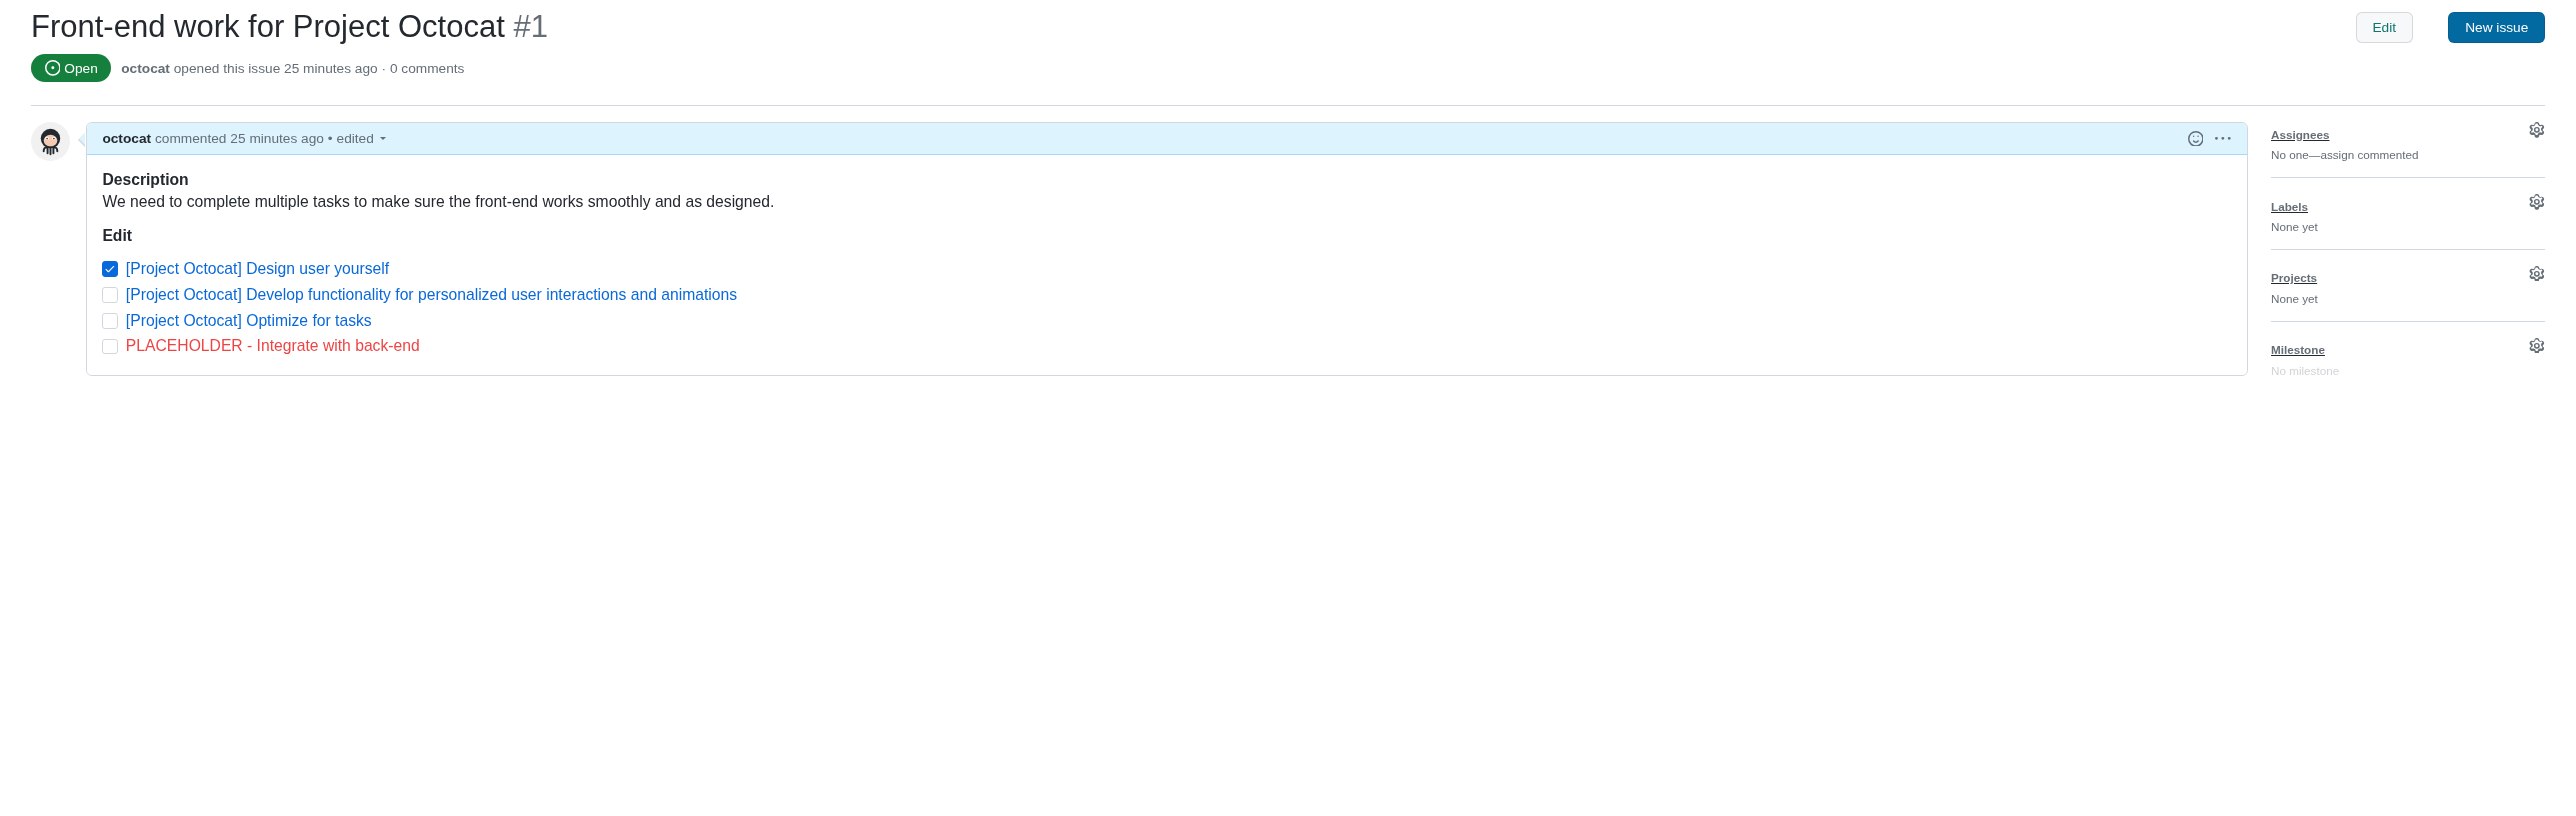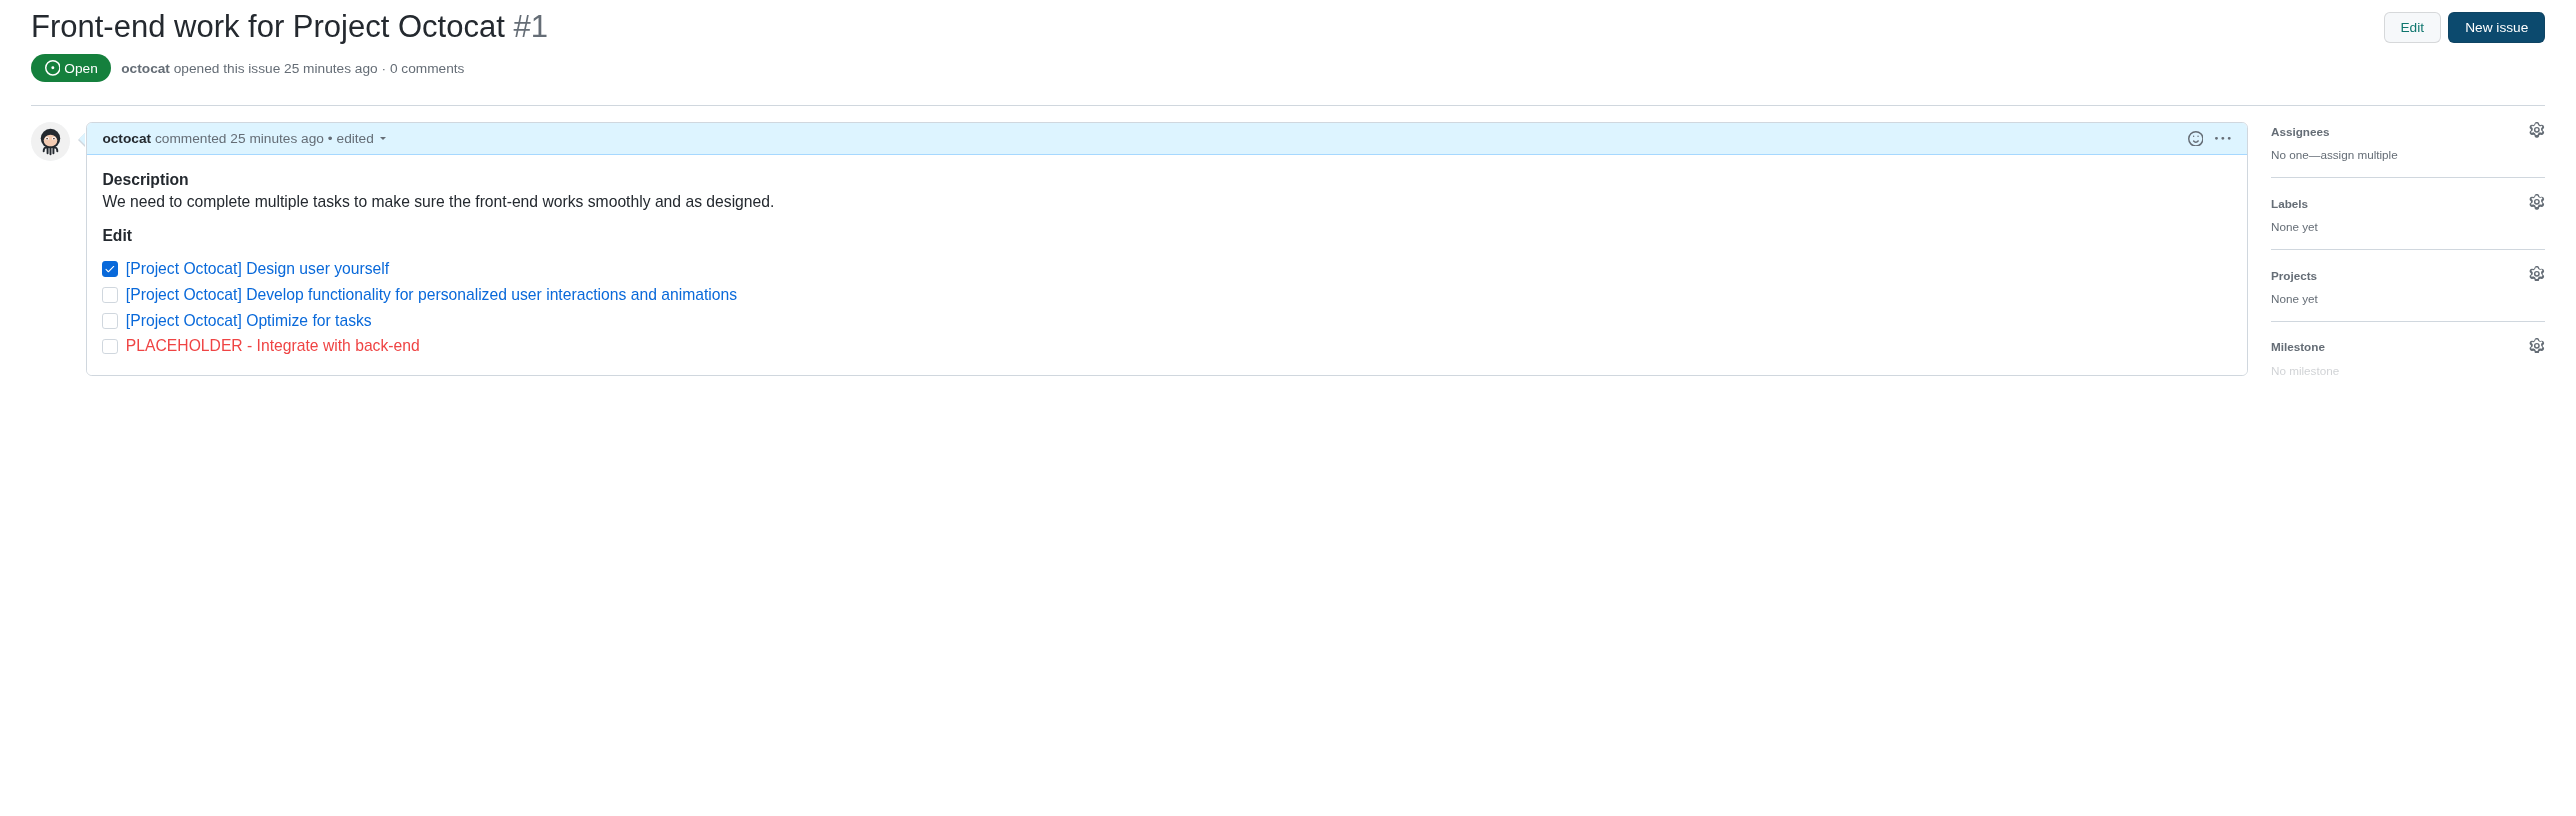--- a/index.html
+++ b/index.html
@@ -42,23 +42,24 @@
       line-height: 19.6px;
       border-radius: 5.9px;
       cursor: pointer;
       border: 1px solid rgba(31,35,40,0.15);
     }
     .btn-default {
       background: #f6f8fa;
       color: #0f766e;
     }
     .btn-primary {
-      background: #0c4a6e;
+      background: #0369a1;
       color: #fff;
       border-color: rgba(31,35,40,0.15);
+      margin-left: 28px;
     }
     .meta-row {
       display: flex;
       align-items: center;
       margin-bottom: 15.7px;
       padding-bottom: 7.8px;
     }
     .state-badge {
       display: inline-flex;
       align-items: center;
@@ -218,22 +219,23 @@
       flex-shrink: 0;
     }
     .sidebar-section {
       padding-bottom: 15.7px;
       margin-bottom: 15.7px;
       border-bottom: 1px solid #d0d7de;
     }
     .sidebar-header {
       display: flex;
       justify-content: space-between;
-      align-items: center;
+      align-items: flex-end;
       margin-bottom: 7.8px;
+      text-decoration: underline;
     }
     .sidebar-title {
       font-size: 11.7px;
       font-weight: 600;
       color: #656d76;
     }
     .sidebar-value {
       font-size: 11.7px;
       color: #656d76;
     }
@@ -365,21 +367,21 @@
     <div class="sidebar-section">
       <div class="sidebar-header">
         <span class="sidebar-title">Assignees</span>
         <span class="gear-icon">
           <svg width="15.7" height="15.7" viewBox="0 0 16 16" fill="currentColor">
               <path d="M8 0a8.2 8.2 0 0 1 .701.031C9.444.095 9.99.645 10.16 1.29l.288 1.107c.018.066.079.158.212.224.231.114.454.243.668.386.123.082.233.09.299.071l1.103-.303c.644-.176 1.392.021 1.82.63.27.385.506.792.704 1.218.315.675.111 1.422-.364 1.891l-.814.806c-.049.048-.098.147-.088.294.016.257.016.515 0 .772-.01.147.038.246.088.294l.814.806c.475.469.679 1.216.364 1.891a7.977 7.977 0 0 1-.704 1.217c-.428.61-1.176.807-1.82.63l-1.102-.302c-.067-.019-.177-.011-.3.071a5.909 5.909 0 0 1-.668.386c-.133.066-.194.158-.211.224l-.29 1.106c-.168.646-.715 1.196-1.458 1.26a8.006 8.006 0 0 1-1.402 0c-.743-.064-1.289-.614-1.458-1.26l-.289-1.106c-.018-.066-.079-.158-.212-.224a5.738 5.738 0 0 1-.668-.386c-.123-.082-.233-.09-.299-.071l-1.103.303c-.644.176-1.392-.021-1.82-.63a8.12 8.12 0 0 1-.704-1.218c-.315-.675-.111-1.422.363-1.891l.815-.806c.05-.48.098-.147.088-.294a6.214 6.214 0 0 1 0-.772c.01-.147-.038-.246-.088-.294l-.815-.806C.635 6.045.431 5.298.746 4.623a7.92 7.92 0 0 1 .704-1.217c.428-.61 1.176-.807 1.82-.63l1.102.302c.067.019.177.011.3-.071.214-.143.437-.272.668-.386.133-.66.194-.158.211-.224l.29-1.106C6.009.645 6.556.095 7.299.03 7.53.01 7.764 0 8 0Zm-.571 1.525c-.36.002-.61.006-.7.015l-.287 1.104c-.133.509-.496.864-.864 1.046a4.5 4.5 0 0 0-.489.283c-.348.23-.826.379-1.333.24L3.284 3.91a.192.192 0 0 0-.23.046 6.47 6.47 0 0 0-.56.969c-.6.013-.3.067.055.154l.814.805c.368.365.52.848.487 1.251-.12.192-.12.385 0 .577.033.403-.119.886-.487 1.251l-.814.805c-.85.087-.6.141-.55.154.16.34.348.665.56.969.22.032.1.05.23.046l1.102-.303c.507-.139.985.01 1.333.24.152.1.316.195.489.283.368.182.731.537.864 1.046l.288 1.104c.9.009.34.013.7.015a6.546 6.546 0 0 0 1.142 0c.036-.2.061-.6.07-.015l.288-1.104c.133-.509.496-.864.864-1.046.173-.88.337-.183.489-.283.348-.23.826-.379 1.333-.24l1.102.303c.13.004.208-.14.23-.046.212-.304.4-.629.56-.969.005-.013-.03-.067-.055-.154l-.814-.805c-.368-.365-.52-.848-.487-1.251.012-.192.012-.385 0-.577-.033-.403.119-.886.487-1.251l.814-.805c.085-.87.06-.141.055-.154a6.47 6.47 0 0 0-.56-.969.192.192 0 0 0-.23-.046l-1.102.303c-.507.139-.985-.01-1.333-.24a4.5 4.5 0 0 0-.489-.283c-.368-.182-.731-.537-.864-1.046L8.64 1.54c-.009-.009-.034-.013-.07-.015a6.546 6.546 0 0 0-1.142 0ZM11 8a3 3 0 1 1-6 0 3 3 0 0 1 6 0ZM9.5 8a1.5 1.5 0 1 0-3.001.001A1.5 1.5 0 0 0 9.5 8Z"></path>
             </svg>
         </span>
       </div>
       <div class="sidebar-value">
-        <span>No one—</span><span class="sidebar-link">assign multiple</span>
+        <span>No one—</span><span class="sidebar-link">assign commented</span>
       </div>
     </div>
 
     <div class="sidebar-section">
       <div class="sidebar-header">
         <span class="sidebar-title">Labels</span>
         <span class="gear-icon">
           <svg width="15.7" height="15.7" viewBox="0 0 16 16" fill="currentColor">
               <path d="M8 0a8.2 8.2 0 0 1 .701.031C9.444.095 9.99.645 10.16 1.29l.288 1.107c.018.066.079.158.212.224.231.114.454.243.668.386.123.082.233.09.299.071l1.103-.303c.644-.176 1.392.021 1.82.63.27.385.506.792.704 1.218.315.675.111 1.422-.364 1.891l-.814.806c-.049.048-.098.147-.088.294.016.257.016.515 0 .772-.01.147.038.246.088.294l.814.806c.475.469.679 1.216.364 1.891a7.977 7.977 0 0 1-.704 1.217c-.428.61-1.176.807-1.82.63l-1.102-.302c-.067-.019-.177-.011-.3.071a5.909 5.909 0 0 1-.668.386c-.133.066-.194.158-.211.224l-.29 1.106c-.168.646-.715 1.196-1.458 1.26a8.006 8.006 0 0 1-1.402 0c-.743-.064-1.289-.614-1.458-1.26l-.289-1.106c-.018-.066-.079-.158-.212-.224a5.738 5.738 0 0 1-.668-.386c-.123-.082-.233-.09-.299-.071l-1.103.303c-.644.176-1.392-.021-1.82-.63a8.12 8.12 0 0 1-.704-1.218c-.315-.675-.111-1.422.363-1.891l.815-.806c.05-.48.098-.147.088-.294a6.214 6.214 0 0 1 0-.772c.01-.147-.038-.246-.088-.294l-.815-.806C.635 6.045.431 5.298.746 4.623a7.92 7.92 0 0 1 .704-1.217c.428-.61 1.176-.807 1.82-.63l1.102.302c.067.019.177.011.3-.071.214-.143.437-.272.668-.386.133-.66.194-.158.211-.224l.29-1.106C6.009.645 6.556.095 7.299.03 7.53.01 7.764 0 8 0Zm-.571 1.525c-.36.002-.61.006-.7.015l-.287 1.104c-.133.509-.496.864-.864 1.046a4.5 4.5 0 0 0-.489.283c-.348.23-.826.379-1.333.24L3.284 3.91a.192.192 0 0 0-.23.046 6.47 6.47 0 0 0-.56.969c-.6.013-.3.067.055.154l.814.805c.368.365.52.848.49 1.25-.1.19-.1.39 0 .58.03.4-.12.89-.49 1.25l-.81.81c-.9.09-.6.14-.5.15.16.34.35.67.56.97.2.03.1.05.23.05l1.1-.3c.51-.14.99.01 1.33.24.15.1.32.2.49.28.37.18.73.54.86 1.05l.29 1.1c.1.01.3.02.7.02a6.5 6.5 0 0 0 1.14 0c.04 0 .06-.1.07-.02l.29-1.1c.13-.51.5-.87.86-1.05.17-.8.34-.18.49-.28.35-.23.83-.38 1.33-.24l1.1.3c.13 0 .21-.2.23-.5.21-.3.4-.63.56-.97.01-.01-.03-.06-.05-.15l-.81-.81c-.37-.36-.52-.85-.49-1.25.01-.19.01-.39 0-.58-.03-.4.12-.89.49-1.25l.81-.81c.09-.9.06-.14.05-.15a6.5 6.5 0 0 0-.56-.97.19.19 0 0 0-.23-.05l-1.1.3c-.51.14-.99-.01-1.33-.24a4.5 4.5 0 0 0-.49-.28c-.37-.18-.73-.54-.86-1.05L8.64 1.54c-.01-.01-.03-.02-.07-.02a6.5 6.5 0 0 0-1.14 0ZM11 8a3 3 0 1 1-6 0 3 3 0 0 1 6 0ZM9.5 8a1.5 1.5 0 1 0-3 0 1.5 1.5 0 0 0 3 0Z"></path>
             </svg>

